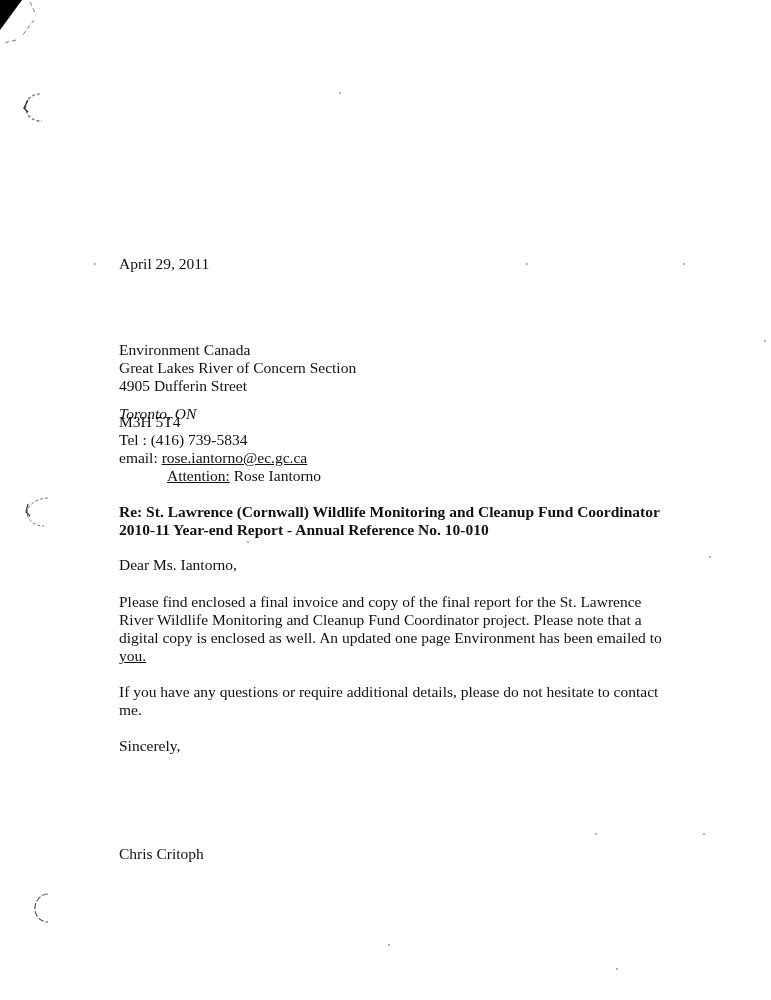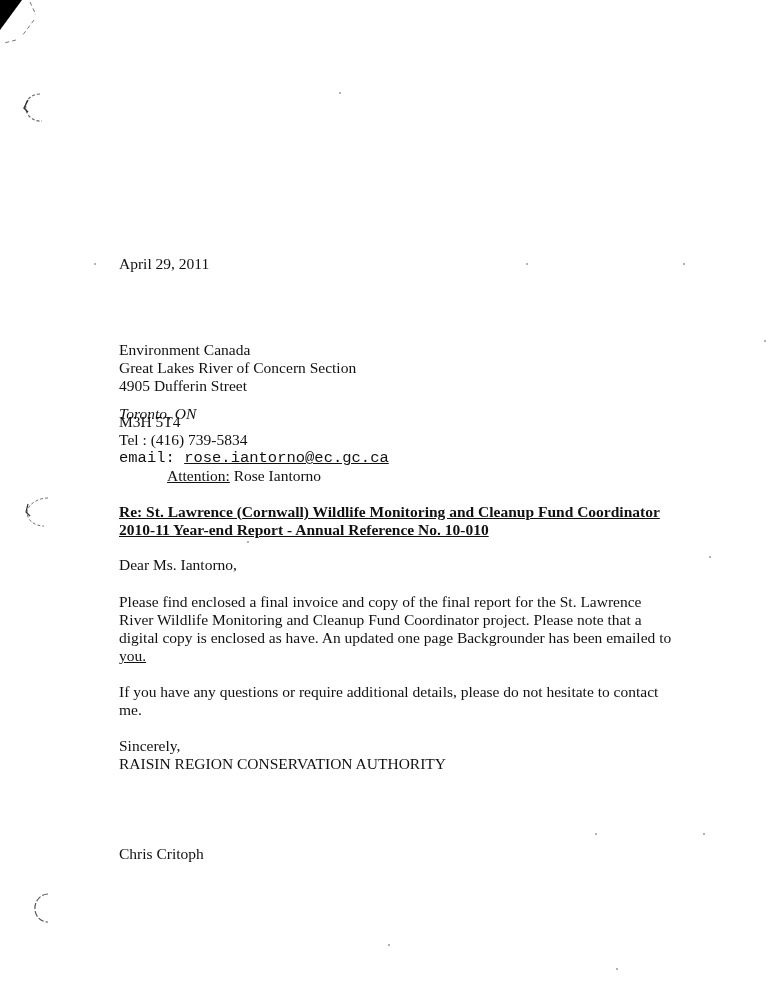--- a/index.html
+++ b/index.html
@@ -21,21 +21,21 @@
       left: 0; top: 0;
       width: 716px; height: 1000px;
       background: #ffffff;
     }
     .line {
       position: absolute;
       left: 119px;
       white-space: nowrap;
       line-height: 18px;
     }
-    .bold { font-weight: bold; text-decoration: underline; }
+    .bold { font-weight: bold; }
     .u { text-decoration: underline; }
     .corner-mark {
       position: absolute;
       left: 0; top: 0;
       width: 0; height: 0;
       border-top: 30px solid #000;
       border-right: 22px solid transparent;
     }
     .artifact {
       position: absolute;
@@ -81,45 +81,44 @@
 
   <div class="line" style="top:255px;">April 29, 2011</div>
 
   <div>
     <div class="line" style="top:341px;">Environment Canada</div>
     <div class="line" style="top:359px;">Great Lakes River of Concern Section</div>
     <div class="line" style="top:377px;">4905 Dufferin Street</div>
     <div class="line" style="top:405px;font-style:italic;">Toronto, ON</div>
     <div class="line" style="top:413px;">M3H 5T4</div>
     <div class="line" style="top:431px;">Tel : (416) 739-5834</div>
-    <div class="line" style="top:449px;font-family:Liberation Mono, monospace;">
+    <div class="line" style="top:449px;">
       <span>email: </span><span class="u">rose.iantorno@ec.gc.ca</span>
     </div>
     <div class="line" style="top:467px;margin-left:48px;">
       <span class="u">Attention:</span><span> Rose Iantorno</span>
     </div>
   </div>
 
   <div>
     <div class="line bold" style="top:503px;">Re: St. Lawrence (Cornwall) Wildlife Monitoring and Cleanup Fund Coordinator</div>
     <div class="line bold" style="top:521px;">2010-11 Year-end Report - Annual Reference No. 10-010</div>
   </div>
 
   <div class="line" style="top:556px;">Dear Ms. Iantorno,</div>
 
   <div>
     <div class="line" style="top:593px;">Please find enclosed a final invoice and copy of the final report for the St. Lawrence</div>
     <div class="line" style="top:611px;">River Wildlife Monitoring and Cleanup Fund Coordinator project.  Please note that a</div>
-    <div class="line" style="top:629px;">digital copy is enclosed as have.  An updated one page Backgrounder has been emailed to</div>
+    <div class="line" style="top:629px;">digital copy is enclosed as well.  An updated one page Environment has been emailed to</div>
     <div class="line" style="top:647px;text-decoration:underline;">you.</div>
   </div>
 
   <div>
     <div class="line" style="top:683px;">If you have any questions or require additional details, please do not hesitate to contact</div>
     <div class="line" style="top:701px;">me.</div>
   </div>
 
   <div class="line" style="top:737px;">Sincerely,</div>
-  <div class="line" style="top:755px;">RAISIN REGION CONSERVATION AUTHORITY</div>
 
   <div class="line" style="top:845px;">Chris Critoph</div>
 
 </div>
 
 </body></html>

